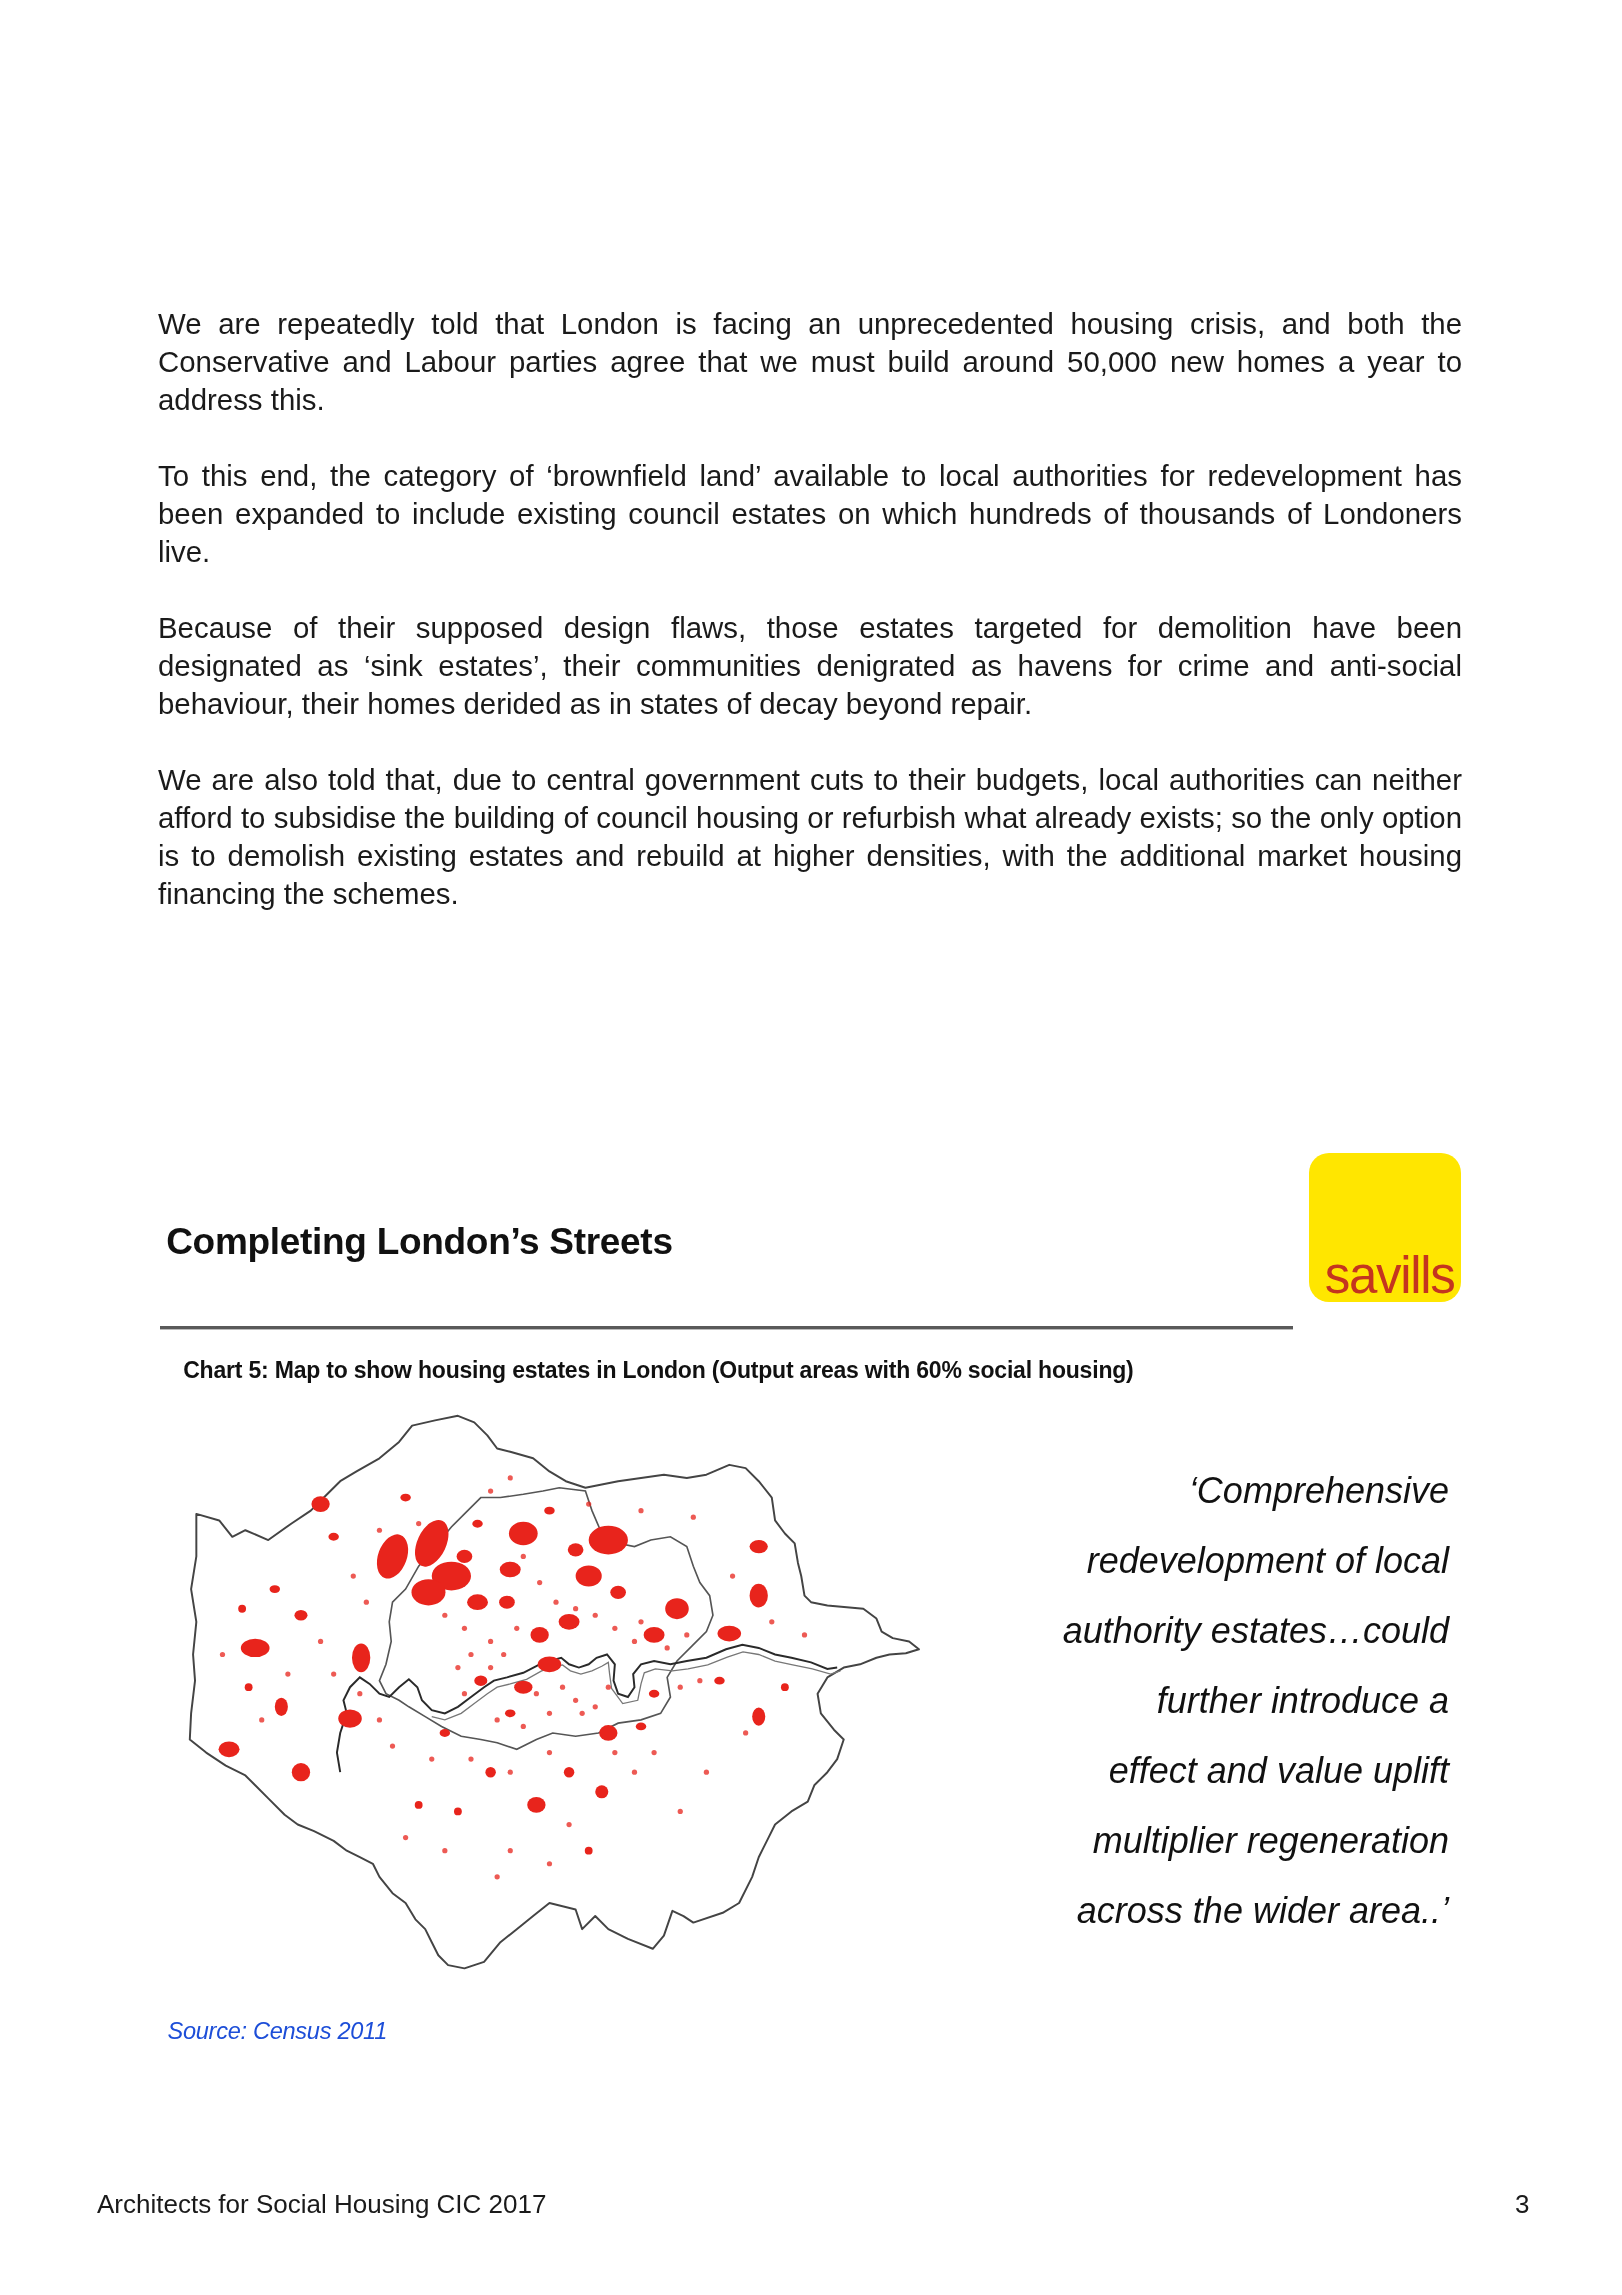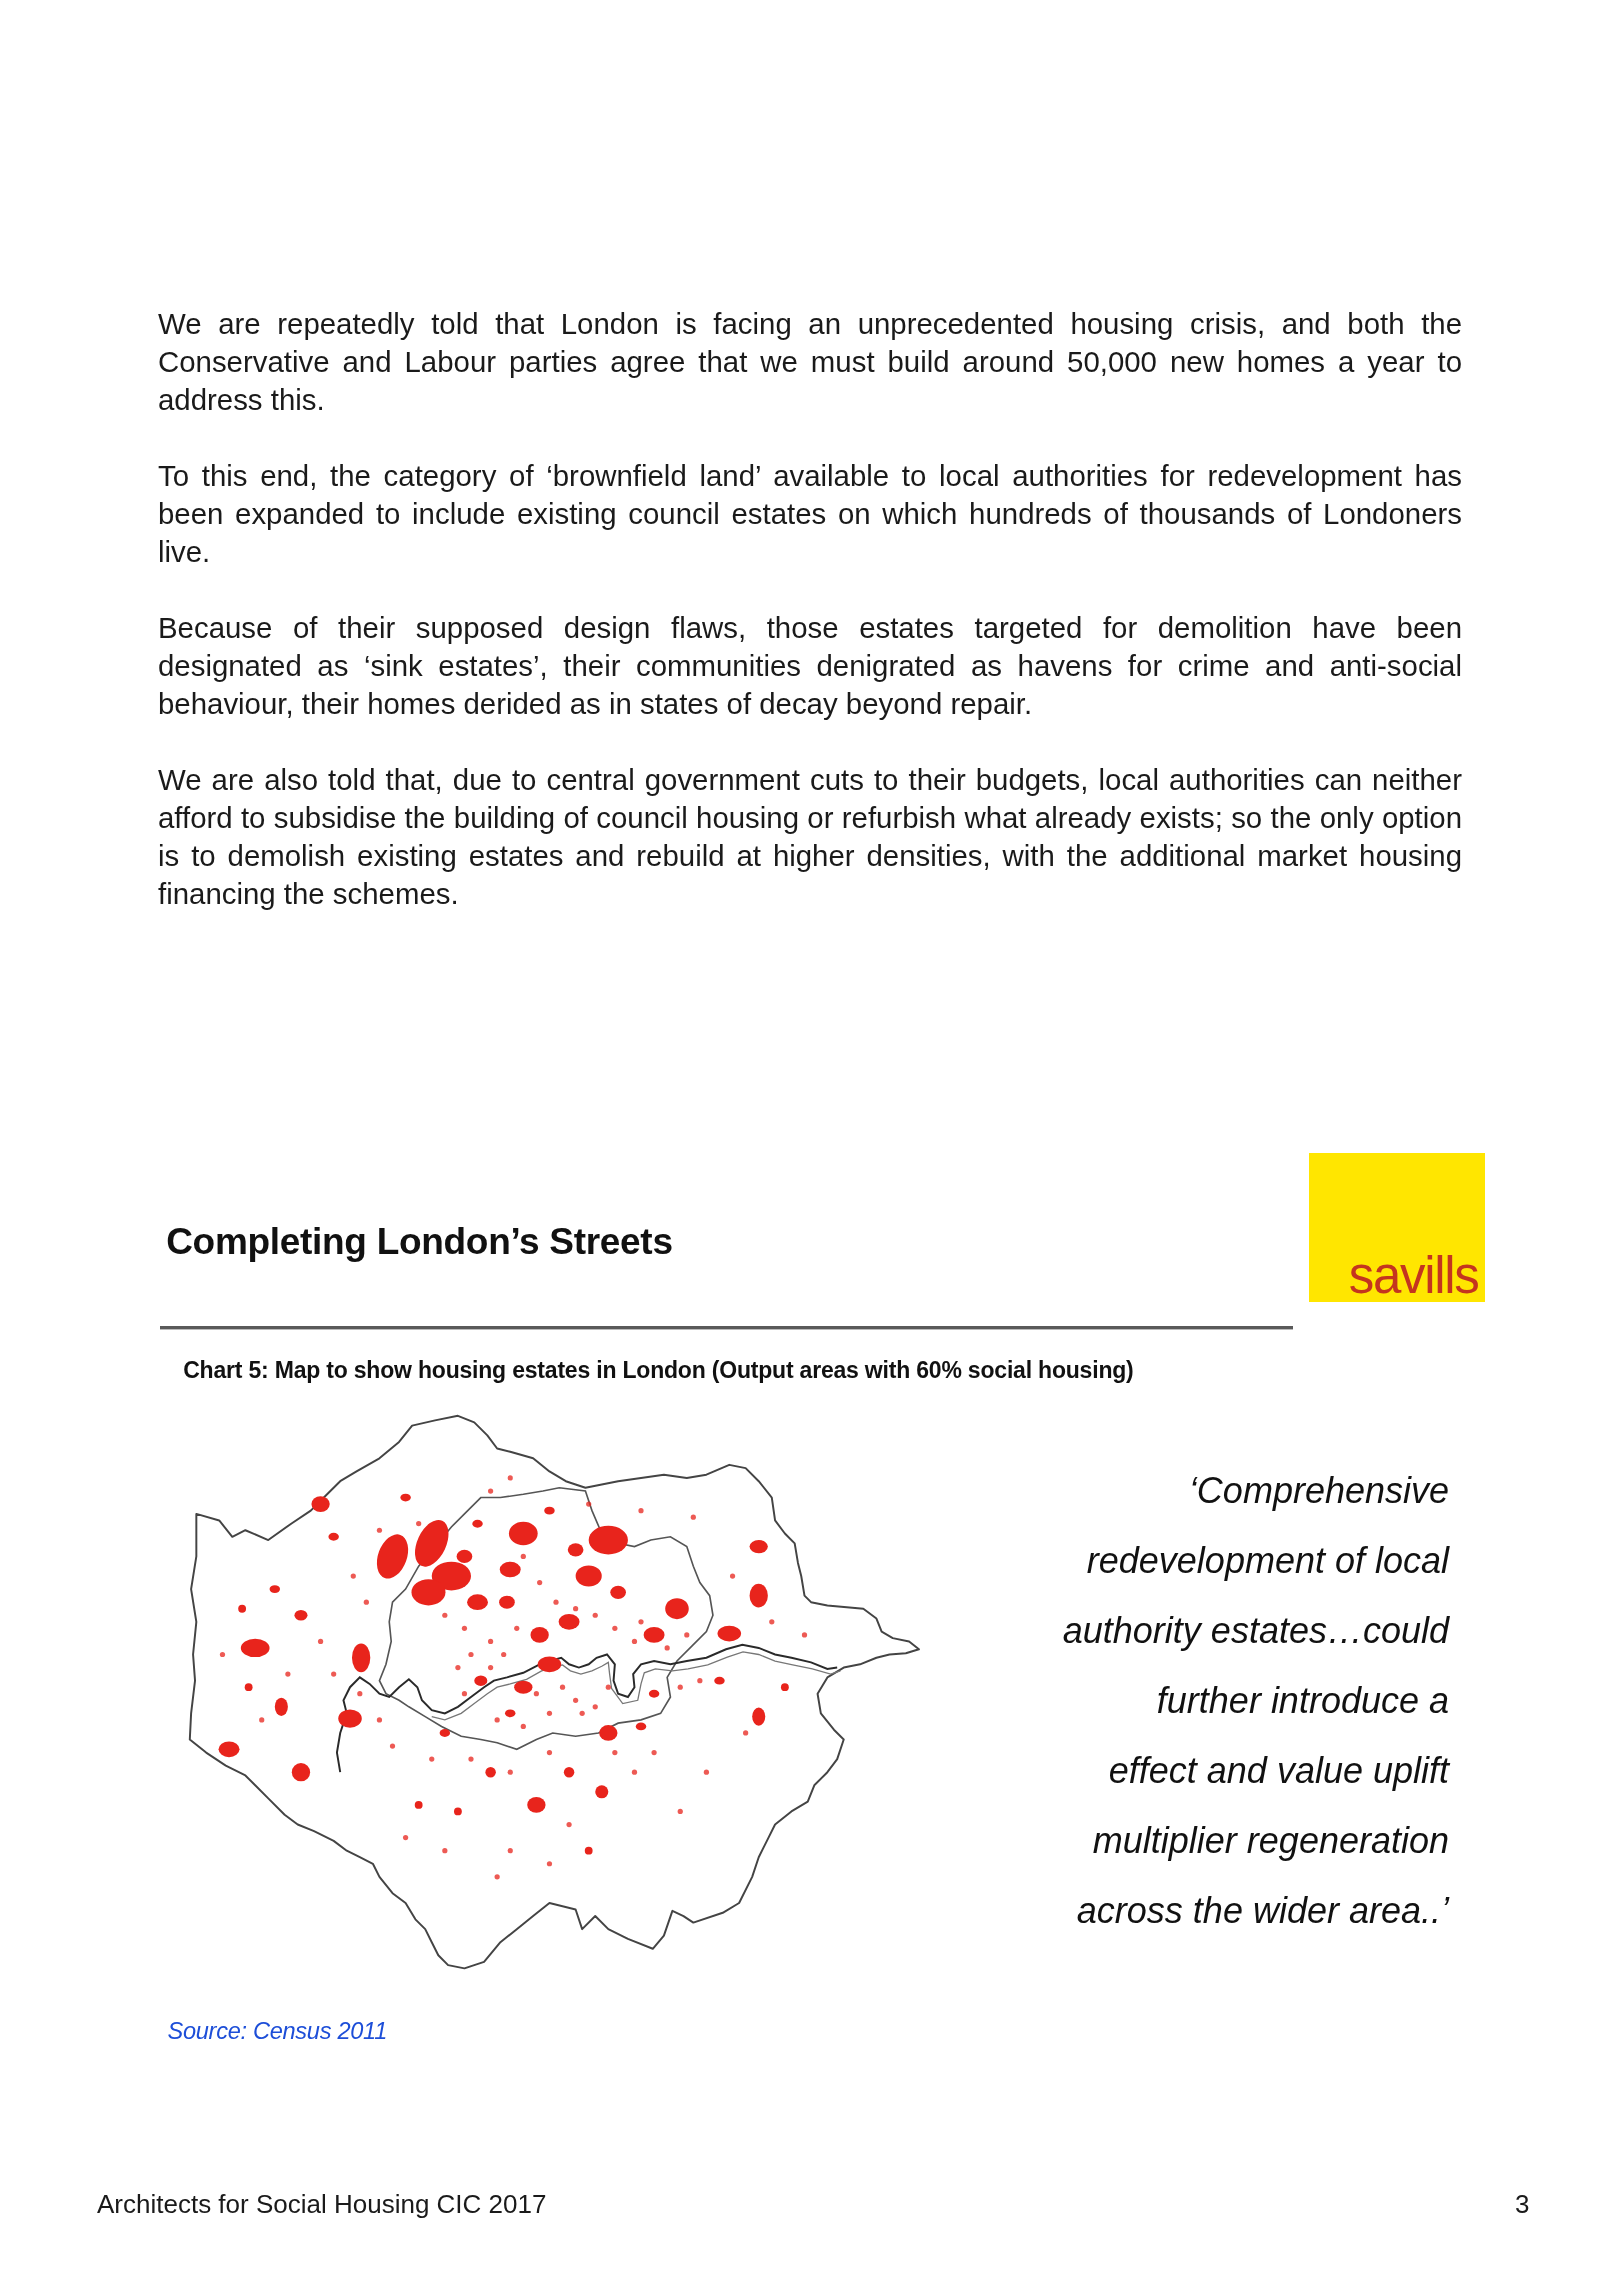--- a/index.html
+++ b/index.html
@@ -1,20 +1,20 @@
 <!DOCTYPE html>
 <html style="font-size:10.5px"><head>
   <meta charset="utf-8">
   <style>
     html, body { margin: 0; padding: 0; background: #ffffff; }
     body { width: 1623px; height: 2295px; position: relative; overflow: hidden; font-family: "Liberation Sans", sans-serif; color: #1a1a1a; }
     .body-text { position: absolute; left: 158px; top: 258px; width: 1304px; font-size: 29.4px; line-height: 38px; text-align: justify; margin-top: 47px; }
     .body-text p { margin: 0 0 38px 0; }
     .figure { position: absolute; left: 157px; top: 1148px; width: 1309px; height: 864px; }
-    .logo { position: absolute; left: 1152px; top: 5.2px; width: 176px; height: 149px; background: #FFE600; }
+    .logo { position: absolute; left: 1152px; top: 5.2px; width: 152px; height: 149px; background: #FFE600; border-radius: 20px; }
     .logo span { position: absolute; right: 6.5px; bottom: 1.3px; font-size: 51px; color: #C4351F; letter-spacing: -1.3px; line-height: 1; }
     .fig-title { position: absolute; left: 9.2px; top: 73px; font-size: 37px; font-weight: bold; color: #111; letter-spacing: -0.3px; }
     .fig-subtitle { position: absolute; left: 9.2px; top: 128px; font-size: 25.5px; font-weight: bold; color: #111; letter-spacing: -0.3px; }
     .fig-rule { position: absolute; left: 2.6px; top: 178px; width: 1133px; height: 2.6px; background: #5a5a5a; border-bottom: 0.7px solid #bbb; }
     .fig-caption { position: absolute; left: 9.2px; top: 209px; font-size: 23px; font-weight: bold; color: #111; letter-spacing: -0.2px; margin-left: 17px; }
     .map { position: absolute; left: 26px; top: 258px; width: 746px; height: 582px; }
     .quote { position: absolute; right: 17px; top: 308px; width: 497px; text-align: right; font-style: italic; font-size: 36px; line-height: 70px; color: #111; }
     .quote div { white-space: nowrap; }
     .source { position: absolute; left: 10.5px; top: 870px; font-size: 23.6px; font-style: italic; color: #1d4ed8; letter-spacing: -0.3px; }
     .footer-left { position: absolute; left: 97px; top: 2189px; font-size: 26px; color: #1a1a1a; }

